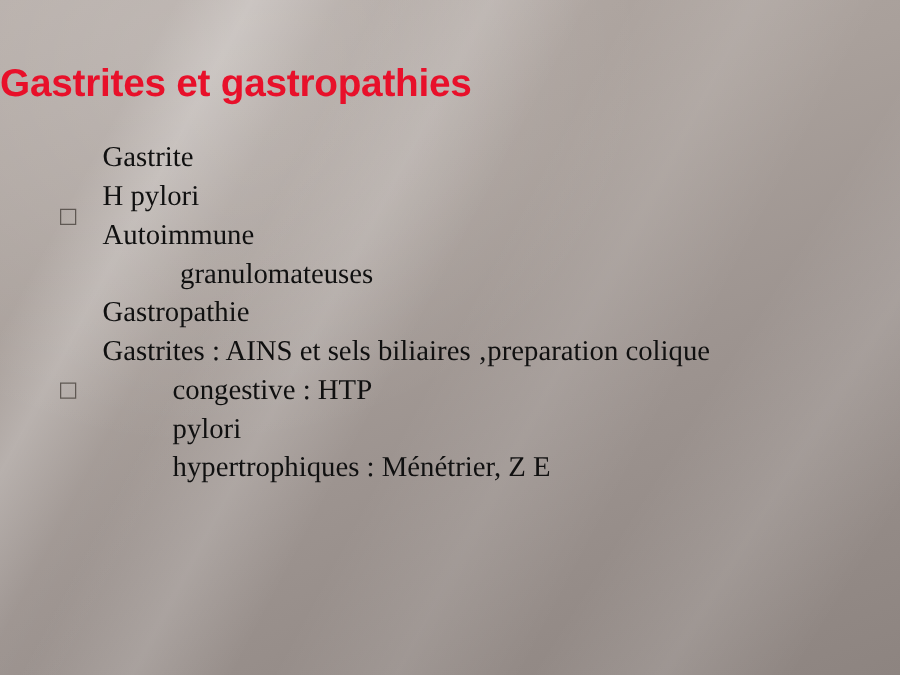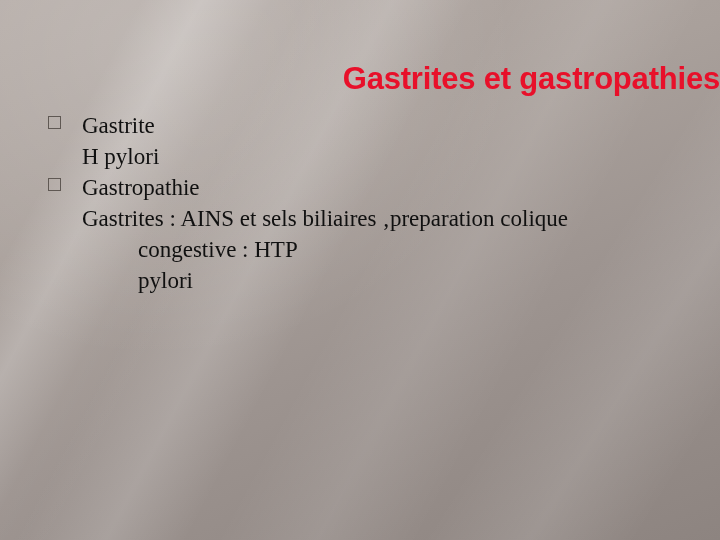--- a/index.html
+++ b/index.html
@@ -26,41 +26,41 @@
   }
   .slide::after {
     content: "";
     position: absolute;
     inset: 0;
     background: radial-gradient(ellipse at 22% 8%, rgba(255,255,255,0.18) 0%, rgba(255,255,255,0.0) 45%);
     pointer-events: none;
   }
   .title {
     position: absolute;
-    top: 61px;
+    top: 49px;
     left: 0;
     width: 720px;
-    text-align: right;
+    text-align: left;
     font-family: "Liberation Sans", sans-serif;
     font-weight: bold;
     font-size: 31px;
     color: #e8102a;
     letter-spacing: -0.2px;
     z-index: 2;
   }
   .body {
     position: absolute;
     top: 110px;
     left: 48px;
     width: 650px;
     z-index: 2;
   }
   .bullet-row {
     display: flex;
-    align-items: flex-start;
+    align-items: center;
     margin-bottom: 0;
   }
   .marker {
     flex: 0 0 auto;
     width: 34px;
     padding-top: 6px;
     font-size: 15px;
     line-height: 1;
     color: #6f6762;
   }
@@ -94,27 +94,30 @@
 
   <div class="title">Gastrites et gastropathies</div>
 
   <div class="body">
 
     <div class="bullet-row">
       <div class="marker"><span class="sq"></span></div>
       <div class="lines">
         <div class="line">Gastrite</div>
         <div class="line">H pylori</div>
+        <div class="line">Autoimmune</div>
+        <div class="line indent-1">granulomateuses</div>
       </div>
     </div>
 
     <div class="bullet-row">
       <div class="marker"><span class="sq"></span></div>
       <div class="lines">
         <div class="line">Gastropathie</div>
         <div class="line">Gastrites : AINS et sels biliaires ‚preparation colique</div>
         <div class="line indent-2">congestive : HTP</div>
         <div class="line indent-2">pylori</div>
+        <div class="line indent-2">hypertrophiques : Ménétrier, Z E</div>
       </div>
     </div>
 
   </div>
 </div>
 
 </body></html>

